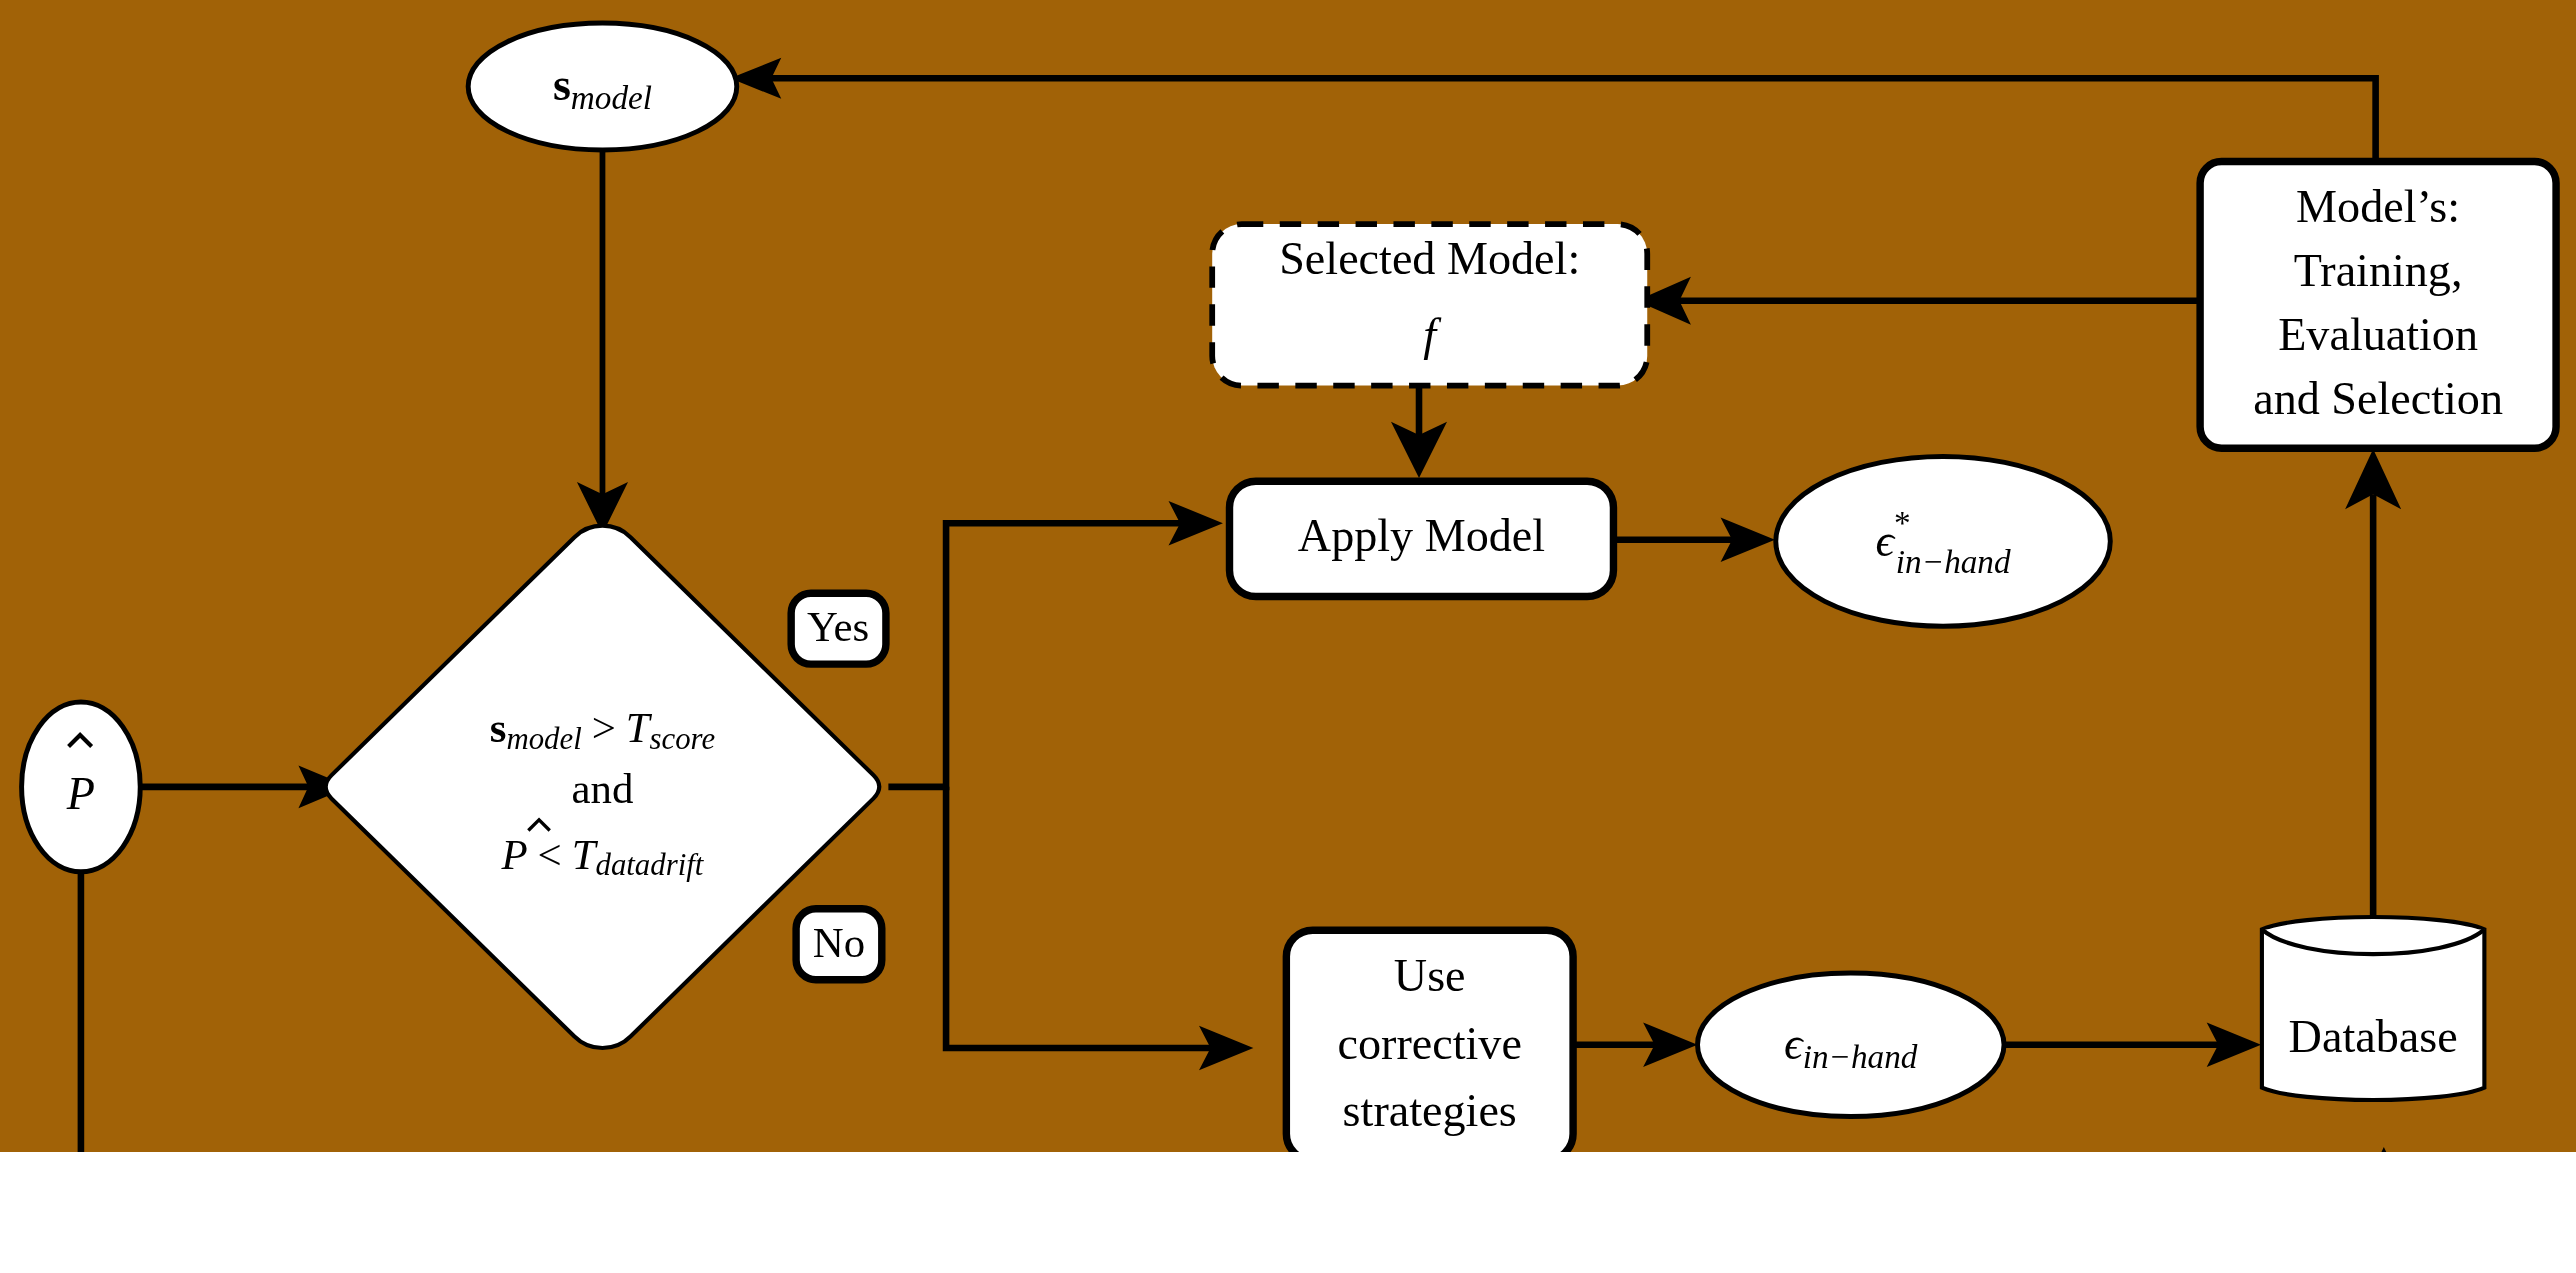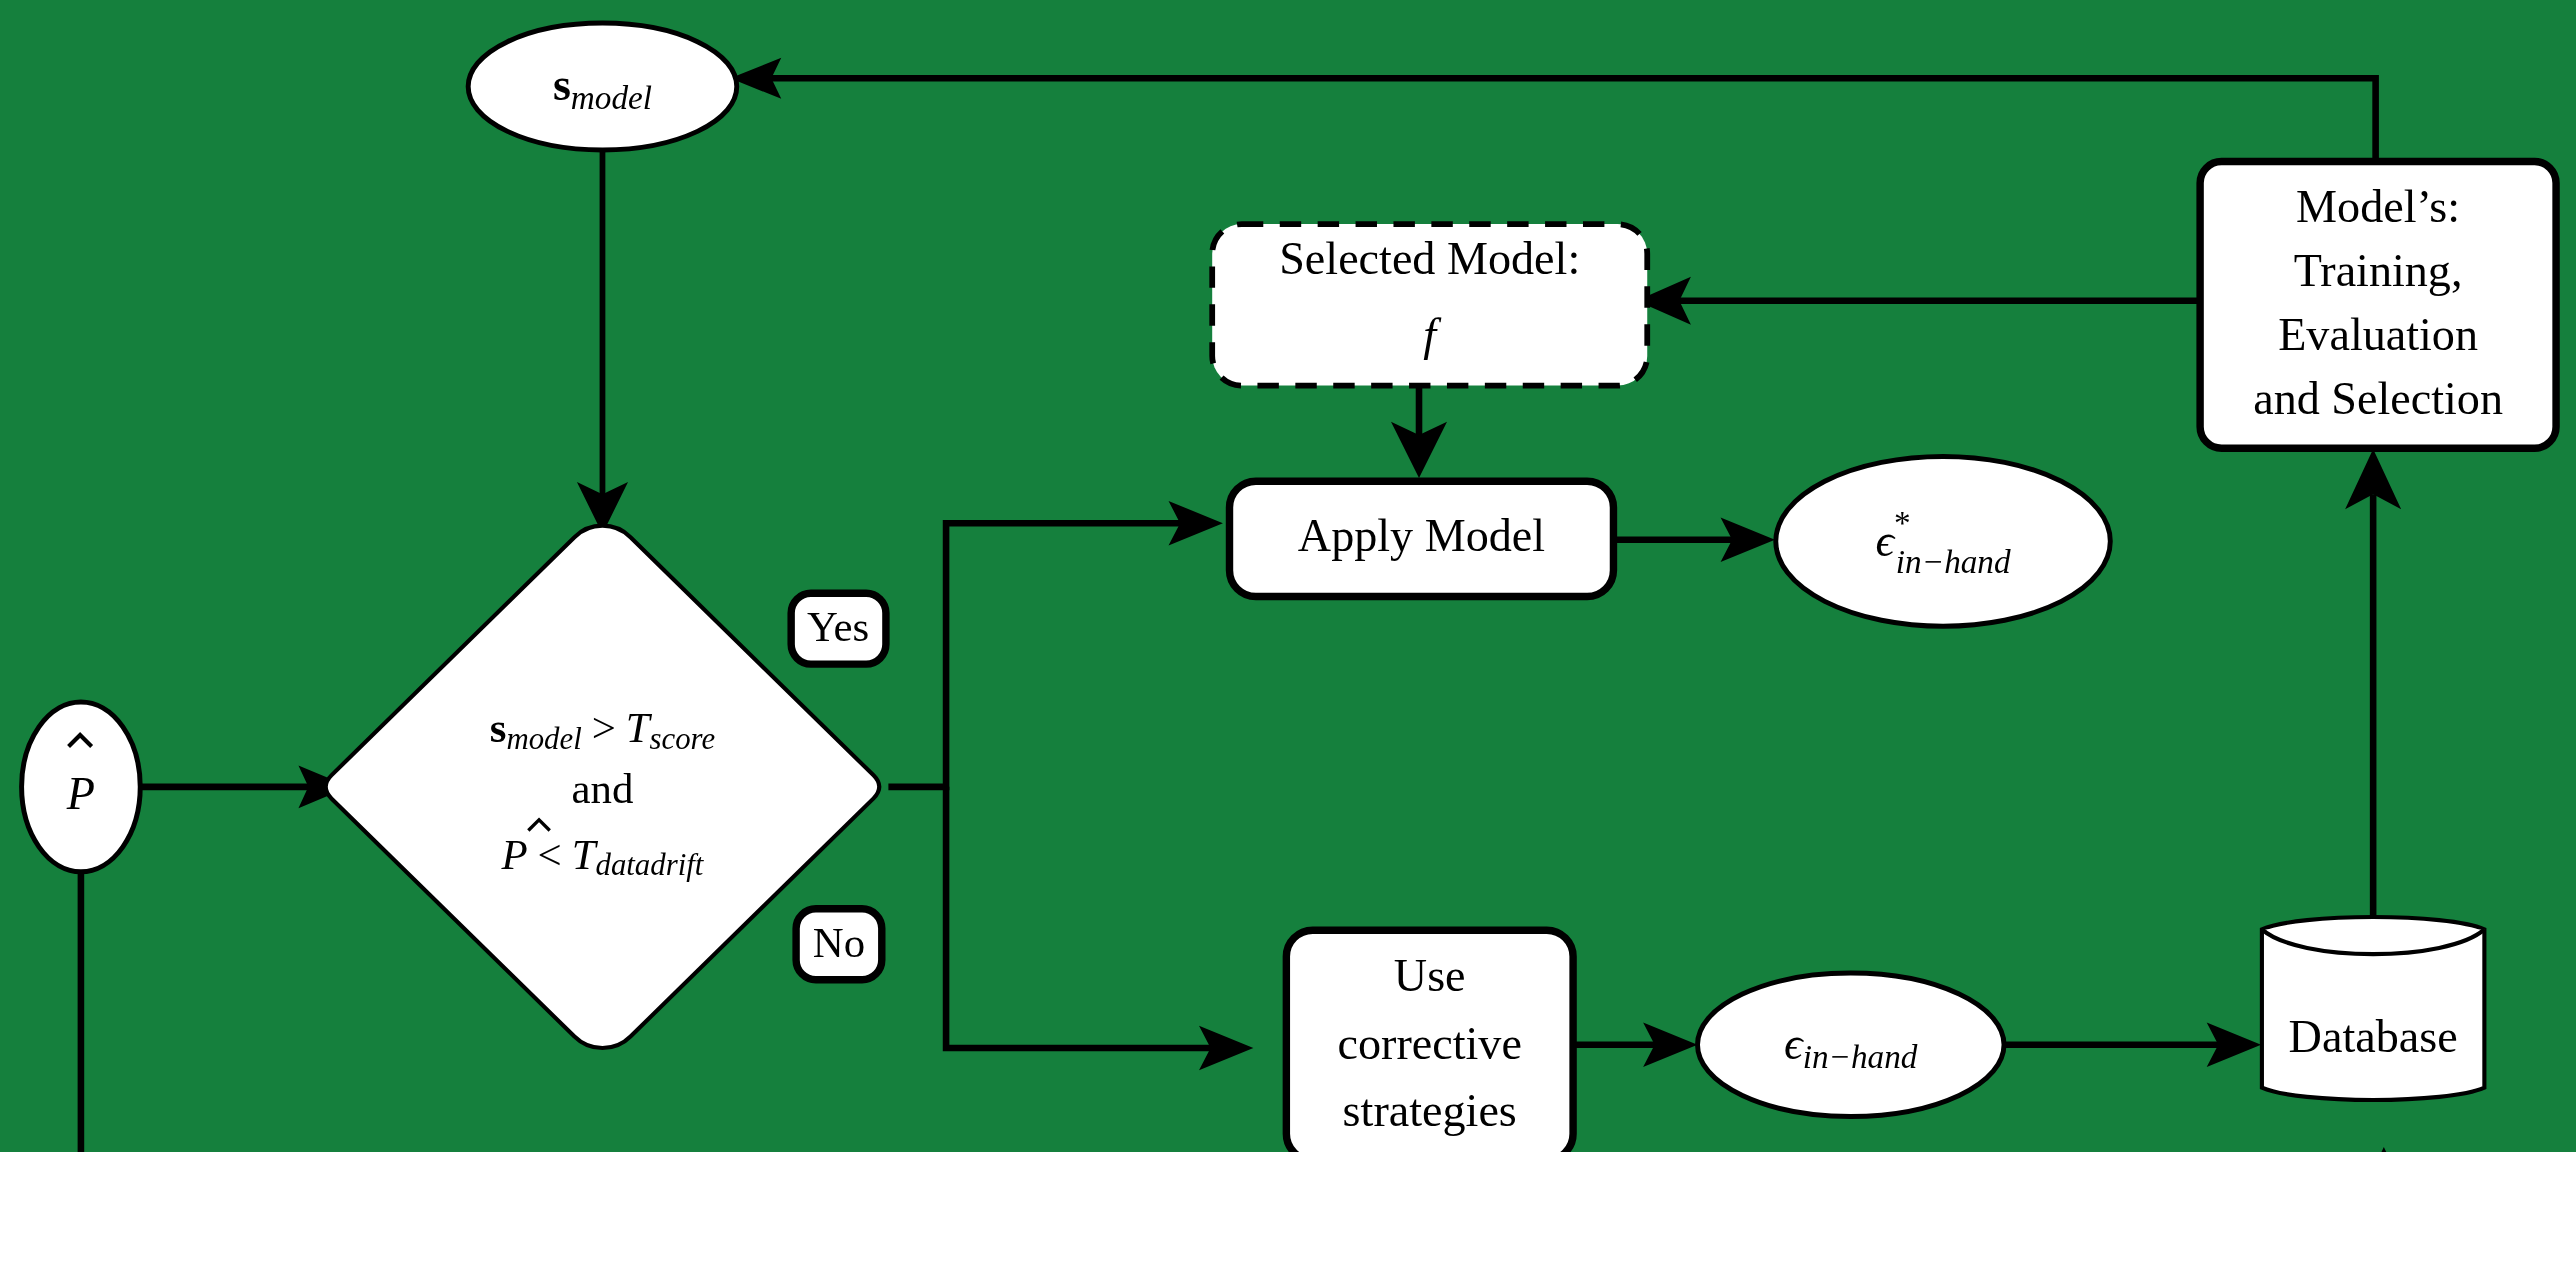--- a/index.html
+++ b/index.html
@@ -4,21 +4,21 @@
 <style>
   html, body {
     margin: 0;
     padding: 0;
     background: #ffffff;
   }
   #canvas-wrap {
     position: relative;
     width: 2576px;
     height: 1152px;
-    background: #15803d;
+    background: #a16207;
     overflow: hidden;
   }
   svg#flow {
     display: block;
     width: 2576px;
     height: 1273px;
   }
   .node-shape {
     fill: #ffffff;
     stroke: #000000;

